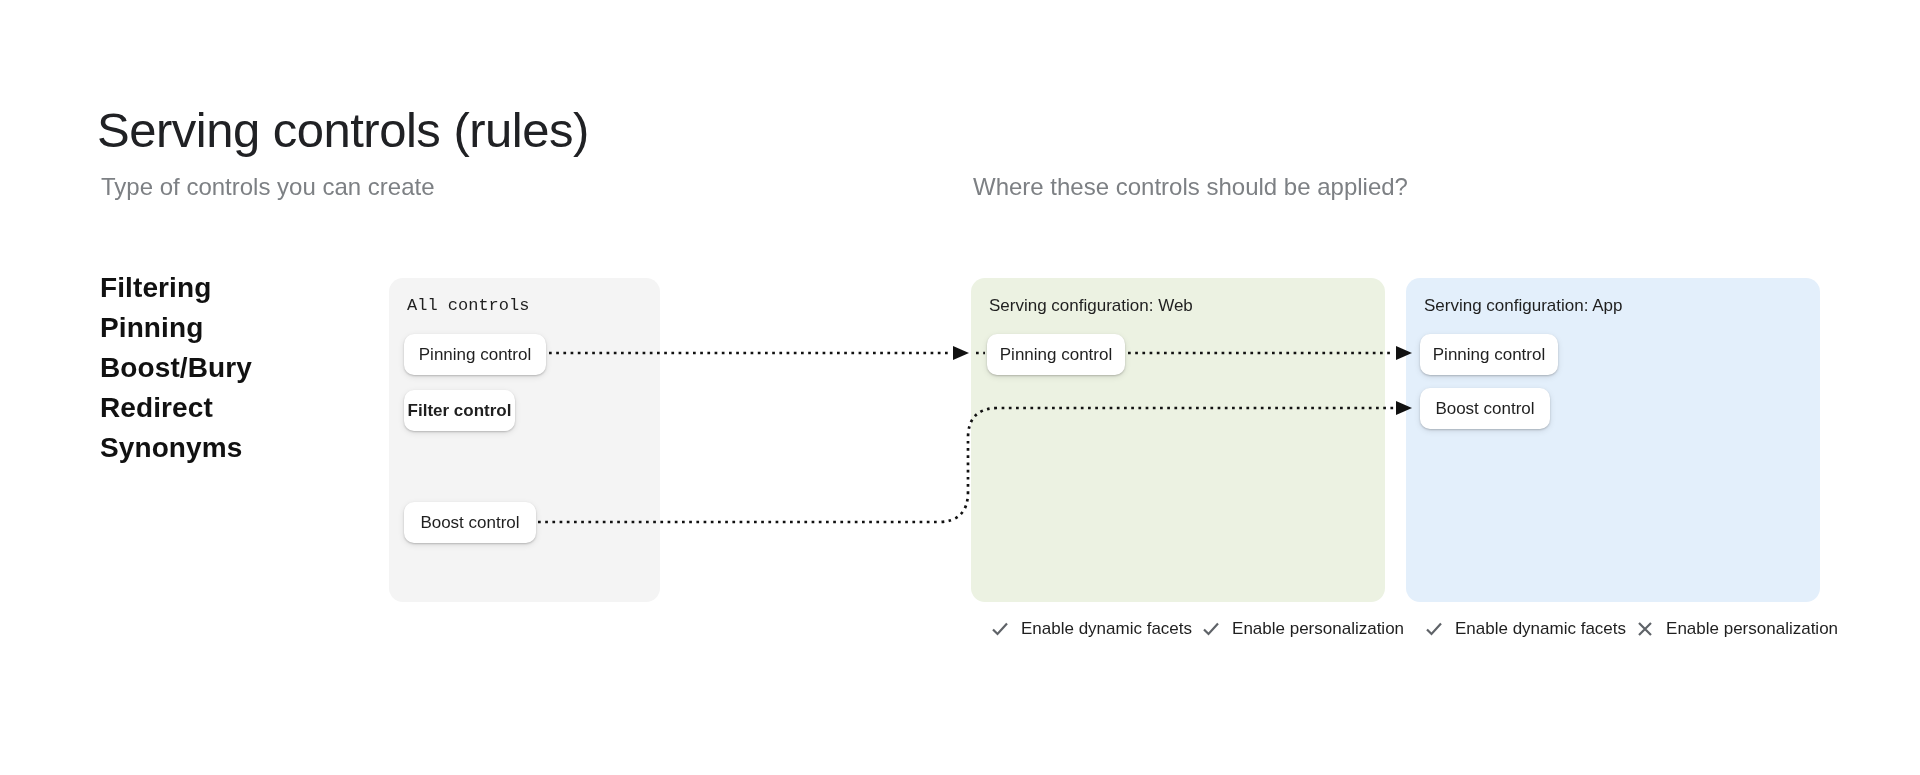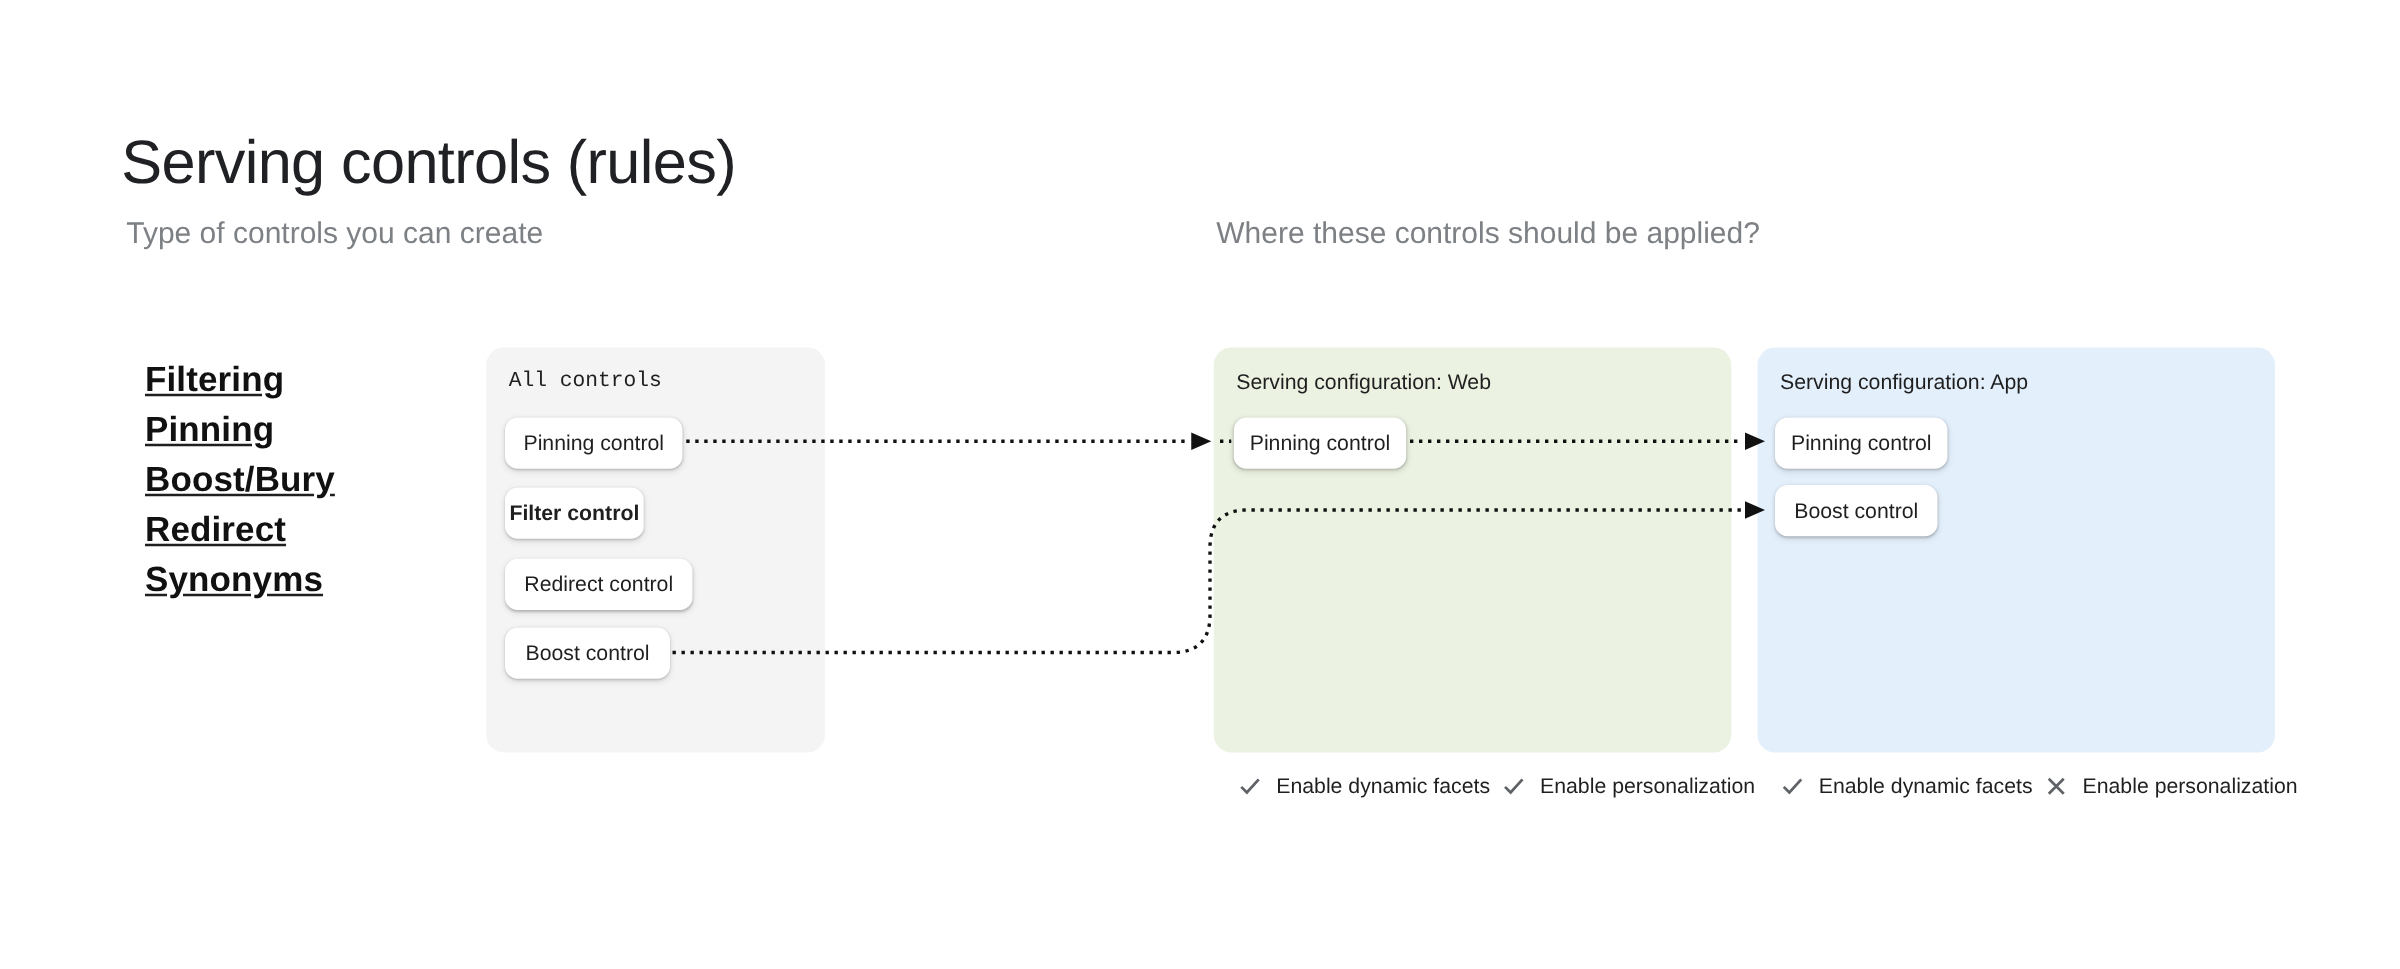--- a/index.html
+++ b/index.html
@@ -10,21 +10,21 @@
   
   .sec-title{position:absolute;font-size:49px;line-height:58px;font-weight:400;
     letter-spacing:-0.5px;color:#202124;margin:0;}
   .sec-sub{position:absolute;font-size:24px;line-height:30px;font-weight:400;
     color:#7d8084;margin:0;}
   .title-left{left:97px;top:101px;text-align:right;}
   .sub-left{left:101px;top:172px;}
   .title-right{left:970px;top:101px;}
   .sub-right{left:973px;top:172px;}
   
-  .type-list{position:absolute;left:100px;top:268px;list-style:none;margin:16px;padding:0;text-decoration:underline;}
+  .type-list{position:absolute;left:100px;top:268px;list-style:none;margin:0;padding:0;}
   .type-list li{font-size:28px;line-height:40px;font-weight:700;letter-spacing:0.1px;color:#111;}
   
   .card{position:absolute;top:278px;height:324px;border-radius:14px;}
   .card-all{left:389px;width:271px;background:#f4f4f4;font-family:Liberation Mono, monospace;}
   .card-web{left:971px;width:414px;background:#ecf2e2;text-align:right;}
   .card-app{left:1406px;width:414px;background:#e3effb;}
   .card-label{position:absolute;top:18px;left:18px;font-size:17px;color:#1f1f1f;}
   
   .chip{position:absolute;height:41px;background:#ffffff;border-radius:10px;
     display:flex;align-items:center;justify-content:center;font-size:17px;color:#1f1f1f;
@@ -73,21 +73,20 @@
   <div class="card card-web">
     <div class="card-label">Serving configuration: Web</div>
   </div>
 
   <div class="card card-app">
     <div class="card-label">Serving configuration: App</div>
   </div>
 
   <div class="chip chip-a1">Pinning control</div>
   <div class="chip chip-a2">Filter control</div>
-  <div class="chip chip-a3">Redirect control</div>
   <div class="chip chip-a4">Boost control</div>
 
   <div class="chip chip-w1">Pinning control</div>
 
   <div class="chip chip-p1">Pinning control</div>
   <div class="chip chip-p2">Boost control</div>
 
   <div class="features features-web">
     <div class="feature-row">
       <span class="feat-icon">

